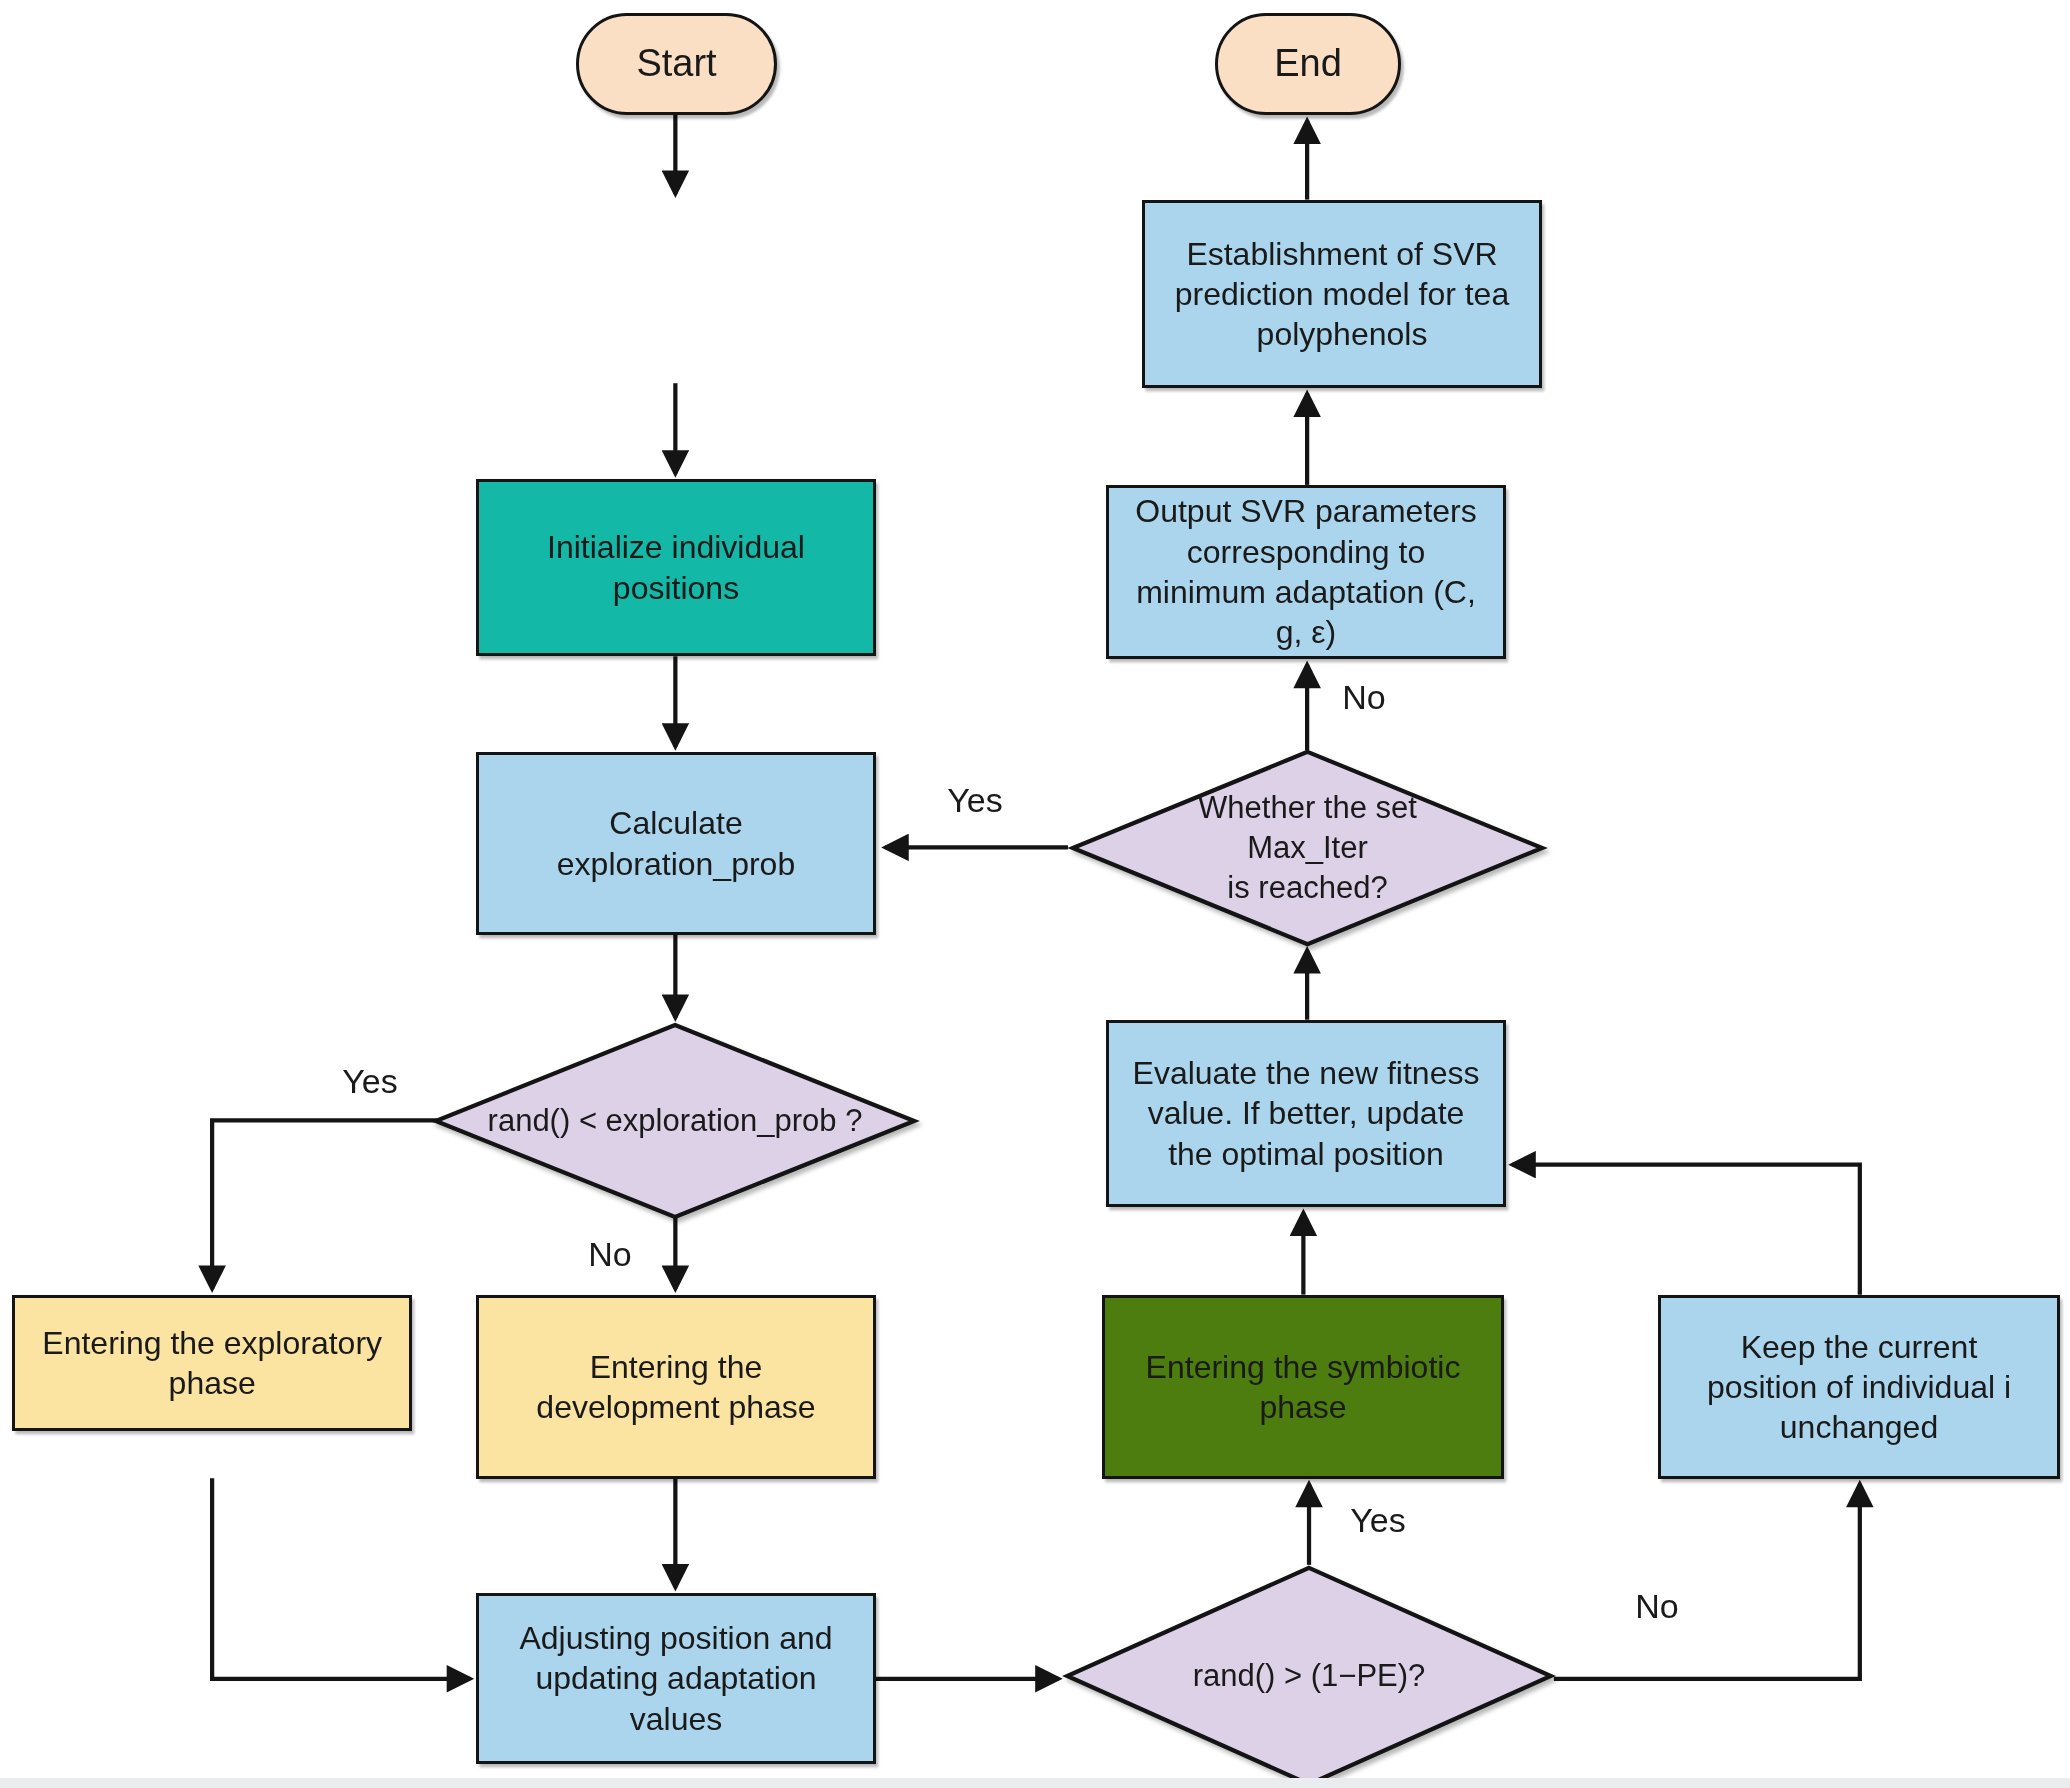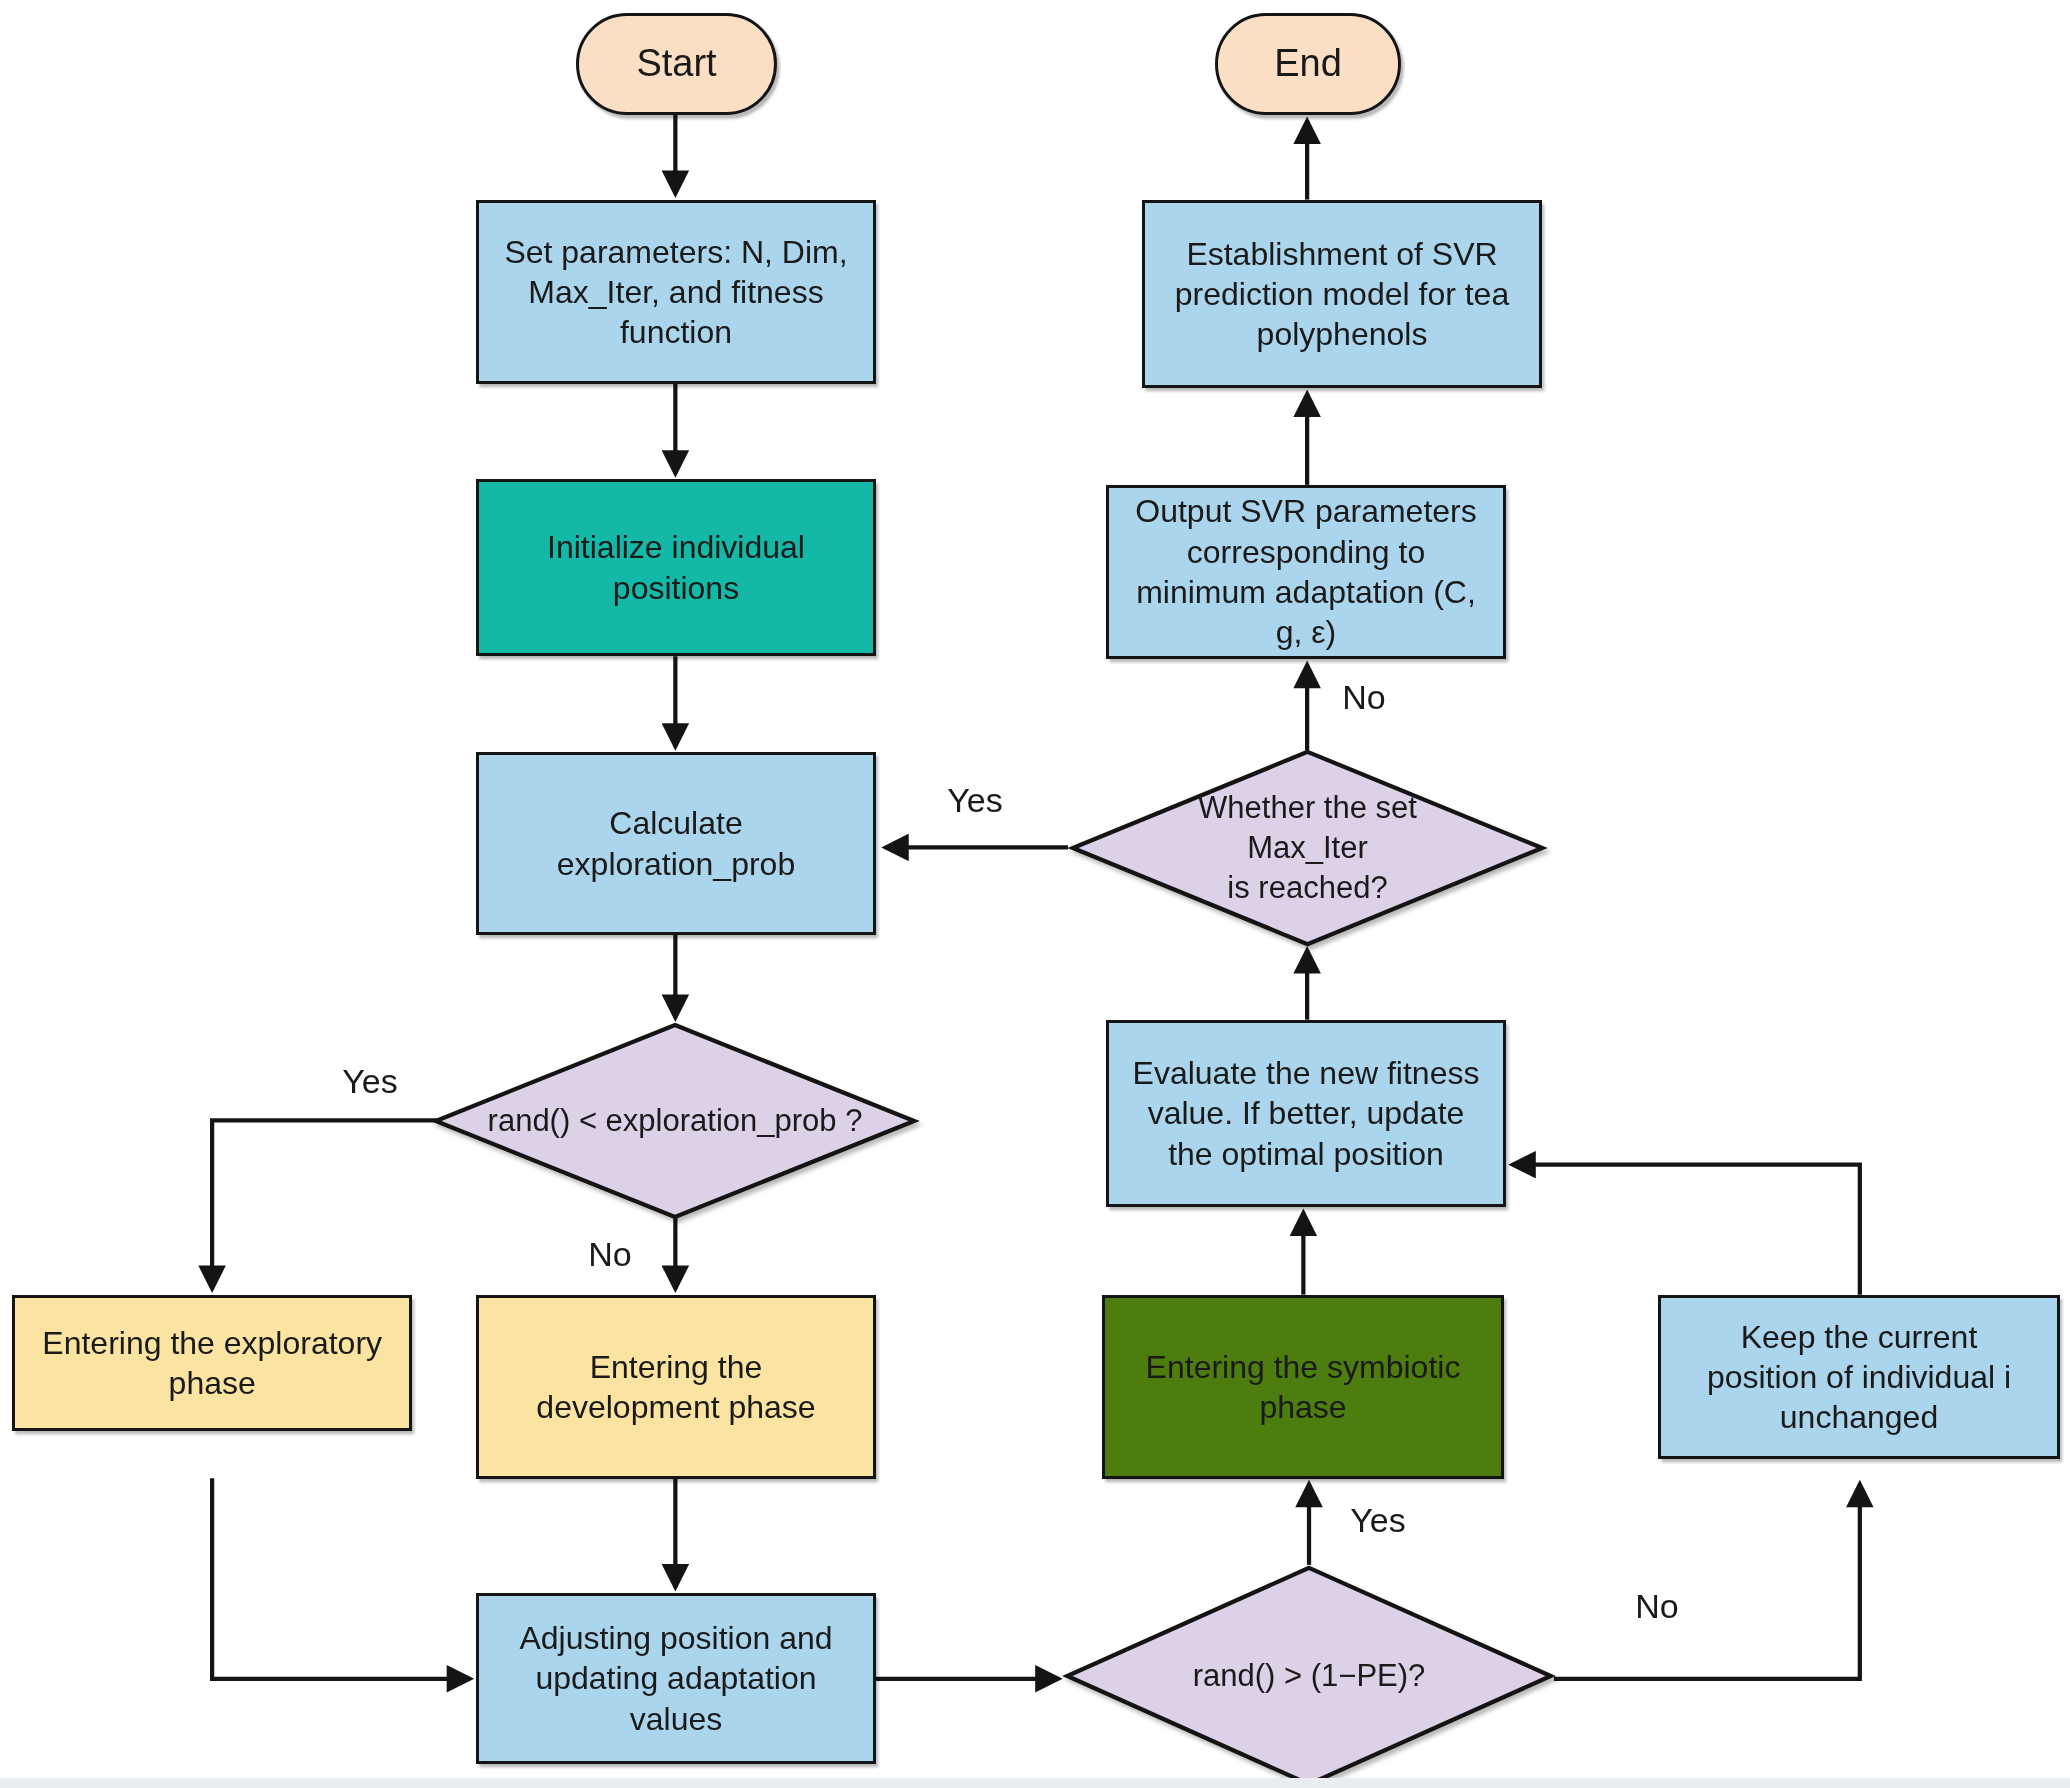--- a/index.html
+++ b/index.html
@@ -124,25 +124,20 @@
     <polyline points="1388,212 1388,128" marker-end="url(#arrow)"></polyline>
   </svg>
 
   <div class="node terminator" style="left: 576px; top: 13px; width: 201px; height: 102px; background-color: rgb(251, 223, 196);">
     <span class="label">Start</span>
   </div>
   <div class="node terminator" style="left: 1215px; top: 13px; width: 186px; height: 102px; background-color: rgb(251, 223, 196);">
     <span class="label">End</span>
   </div>
 
-  <div class="node" style="left: 476px; top: 200px; width: 400px; height: 184px; background-color: rgb(170, 213, 236);">
-    <span class="label">Set parameters: N, Dim,
-Max_Iter, and fitness
-function</span>
-  </div>
   <div class="node" style="left: 476px; top: 479px; width: 400px; height: 177px; background-color: #14b8a6;">
     <span class="label">Initialize individual
 positions</span>
   </div>
   <div class="node" style="left: 476px; top: 752px; width: 400px; height: 183px; background-color: rgb(170, 213, 236);">
     <span class="label">Calculate
 exploration_prob</span>
   </div>
 
   <div class="diamond-wrap" style="left:433px; top:1022px; width:484px; height:198px;">
@@ -157,21 +152,21 @@
 phase</span>
   </div>
   <div class="node" style="left: 476px; top: 1295px; width: 400px; height: 184px; background-color: rgb(251, 227, 162);">
     <span class="label">Entering the
 development phase</span>
   </div>
   <div class="node" style="left: 1102px; top: 1295px; width: 402px; height: 184px; background-color: #4d7c0f;">
     <span class="label">Entering the symbiotic
 phase</span>
   </div>
-  <div class="node" style="left: 1658px; top: 1295px; width: 402px; height: 164px; background-color: rgb(170, 213, 236);">
+  <div class="node" style="left: 1658px; top: 1295px; width: 402px; height: 184px; background-color: rgb(170, 213, 236);">
     <span class="label">Keep the current
 position of individual i
 unchanged</span>
   </div>
 
   <div class="node" style="left: 476px; top: 1593px; width: 400px; height: 171px; background-color: rgb(170, 213, 236);">
     <span class="label">Adjusting position and
 updating adaptation
 values</span>
   </div>

